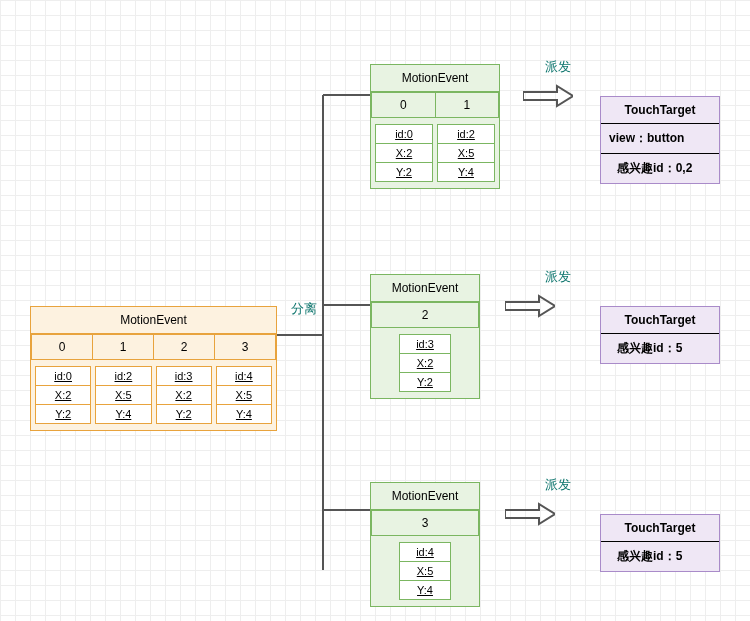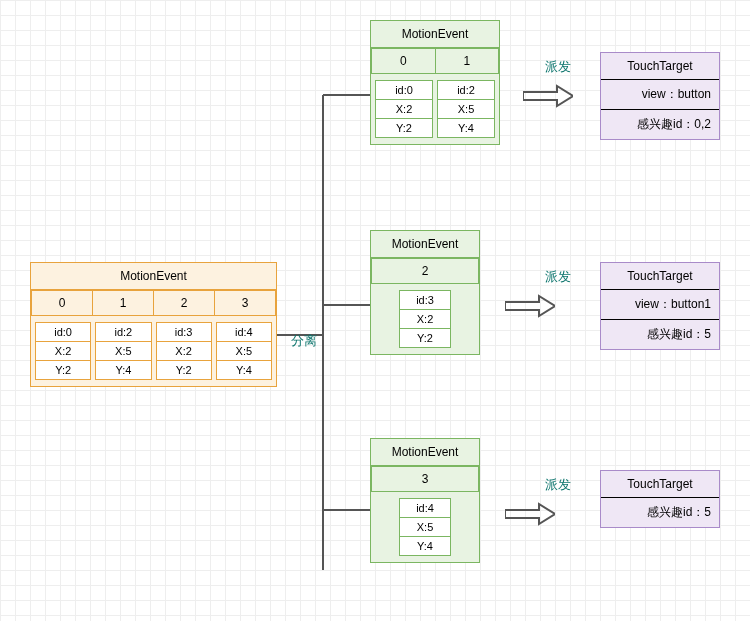--- a/index.html
+++ b/index.html
@@ -12,20 +12,21 @@
       linear-gradient(90deg, #eee 1px, transparent 1px);
     background-size: 15px 15px;
     width: 750px;
     height: 621px;
     position: relative;
   }
   .box {
     position: absolute;
     border: 1px solid;
     background: #fff;
+    margin-top: 44px;
   }
   
   .src {
     border-color: #e8a33d;
     background: #fdf2e0;
   }
   .src .title, .src .hdr th, .src .cell {
     border-color: #e8a33d;
     background: #fdf2e0;
   }
@@ -46,20 +47,21 @@
     border-color: #7bb661;
     background: #fff;
   }
   
   .pur {
     border-color: #a98bc9;
     background: #efe7f5;
   }
   .pur .title, .pur .row {
     border-color: #a98bc9;
+    font-weight: bold;
   }
   .title {
     text-align: center;
     padding: 6px 4px;
     border-bottom: 1px solid;
   }
   .hdr {
     width: 100%;
     border-collapse: collapse;
   }
@@ -67,38 +69,38 @@
     border: 1px solid;
     padding: 5px 0;
     font-weight: normal;
     text-align: center;
   }
   .cells {
     display: flex;
     padding: 6px 4px;
     gap: 4px;
     justify-content: space-around;
+    text-decoration: underline;
   }
   .cell {
     border: 1px solid;
     flex: 1;
     min-width: 0;
   }
   .inner {
     border-bottom: 1px solid;
     text-align: center;
     padding: 3px 2px;
     font-size: 11px;
     white-space: nowrap;
   }
   .inner:last-child { border-bottom: none; }
   .pur .row {
     border-bottom: 1px solid;
     padding: 6px 8px;
-    text-align: right;
   }
   .pur .row:last-child { border-bottom: none; padding-left: 16px; }
   .lbl {
     position: absolute;
     font-size: 13px;
     color: #0f766e;
   }
   svg.connectors {
     position: absolute;
     left: 0; top: 0;
@@ -116,21 +118,21 @@
 <body>
 
 <svg class="connectors">
   <path d="M 275 335 H 323" stroke="#555" stroke-width="2" fill="none"></path>
   <path d="M 323 95 V 570" stroke="#555" stroke-width="2" fill="none"></path>
   <path d="M 323 95 H 370" stroke="#555" stroke-width="2" fill="none"></path>
   <path d="M 323 305 H 370" stroke="#555" stroke-width="2" fill="none"></path>
   <path d="M 323 510 H 370" stroke="#555" stroke-width="2" fill="none"></path>
 </svg>
 
-<div class="lbl" style="left:291px; top:332px;">分离</div>
+<div class="lbl" style="left:291px; top:300px;">分离</div>
 
 <div class="box src" style="left:30px; top:262px; width:245px;">
   <div class="title">MotionEvent</div>
   <table class="hdr">
       <tbody>
         <tr>
     <th>0</th>
     <th>1</th>
     <th>2</th>
     <th>3</th>
@@ -214,21 +216,20 @@
   </div>
 </div>
 <div class="lbl" style="left:545px; top:268px;">派发</div>
 <div class="arrow" style="left:505px; top:294px;">
   <svg viewBox="0 0 50 24">
       <path d="M0 8 H34 V2 L50 12 L34 22 V16 H0 Z" fill="none" stroke="#555" stroke-width="2"></path>
     </svg>
 </div>
 <div class="box pur" style="left:600px; top:262px; width:118px;">
   <div class="row" style="text-align:center;">TouchTarget</div>
-  <div class="row">view：button1</div>
   <div class="row">感兴趣id：5</div>
 </div>
 
 <div class="box grn" style="left:370px; top:438px; width:108px;">
   <div class="title">MotionEvent</div>
   <table class="hdr">
       <tbody>
         <tr>
     <th>3</th>
   </tr>

